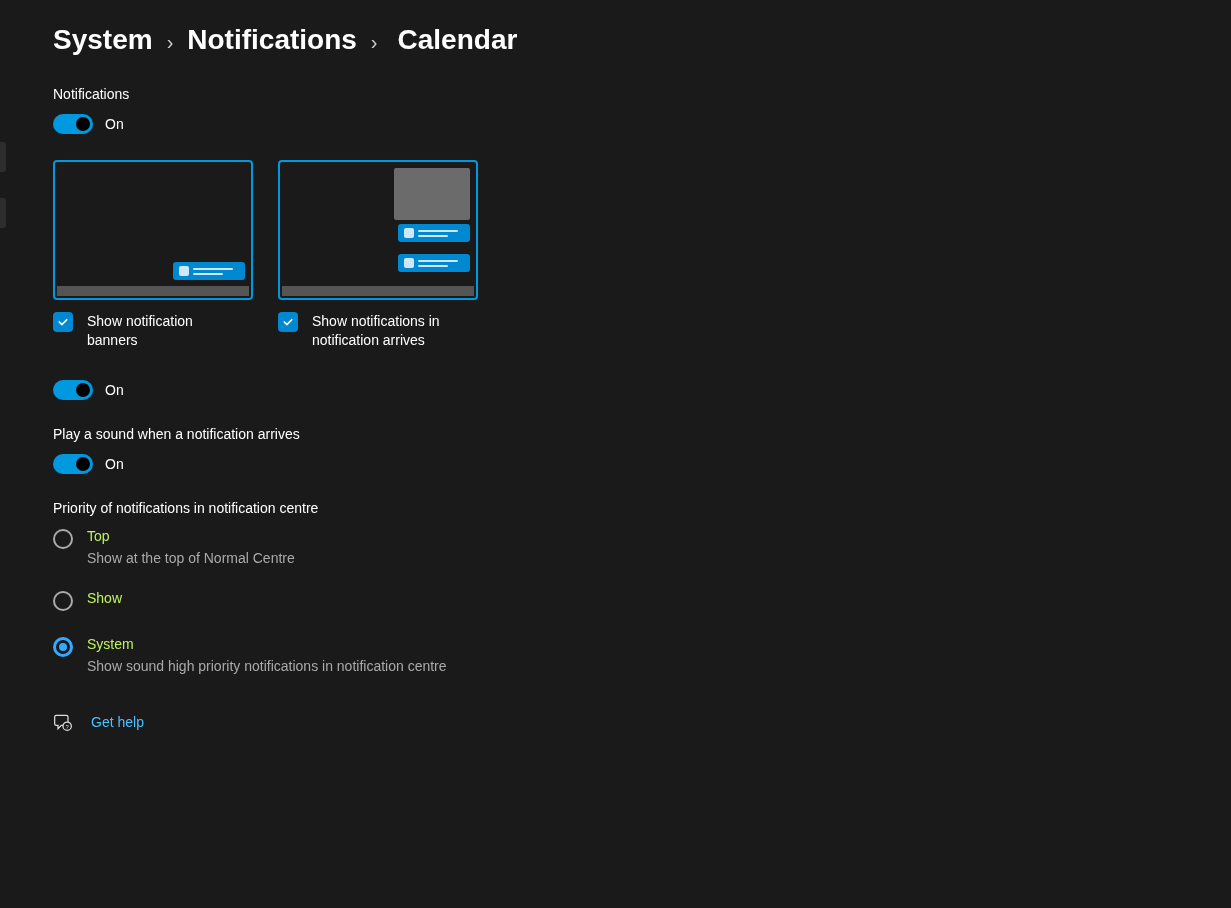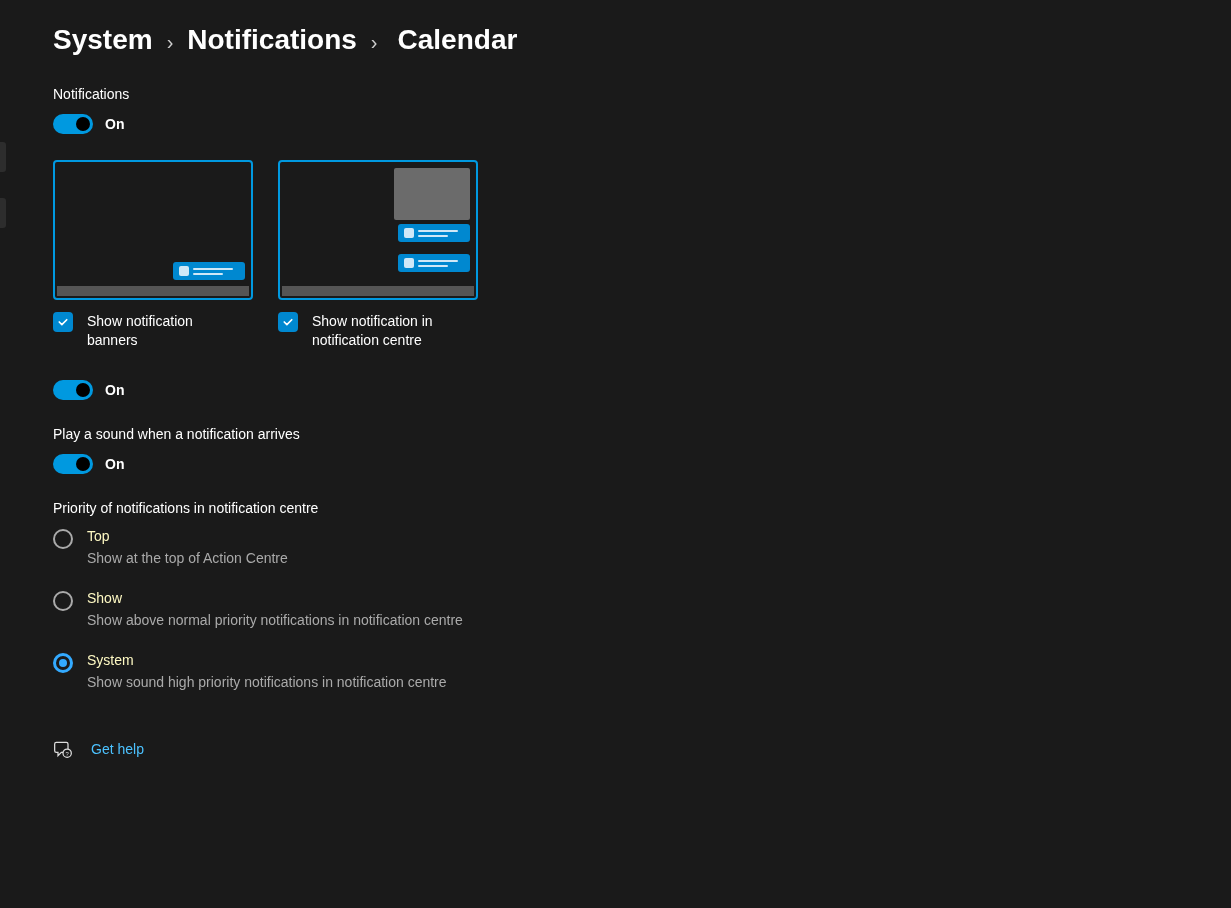--- a/index.html
+++ b/index.html
@@ -61,21 +61,21 @@
   }
   .toggle .knob {
     position: absolute;
     width: 14px;
     height: 14px;
     border-radius: 50%;
     background: #000;
     top: 3px;
     right: 3px;
   }
-  .toggle-label { font-size: 14px; color: #fff; font-weight: bold; }
+  .toggle-label { font-size: 14px; color: #fff; }
   .previews {
     display: flex;
     gap: 40px;
     margin-top: 10px;
     margin-bottom: 30px;
     align-items: flex-start;
   }
   .preview-column { width: 185px; }
   .preview-box {
     width: 200px;
@@ -155,27 +155,27 @@
   .radio.selected { border-color: #33aaff; border-width: 3px; }
   .radio.selected::after {
     content: "";
     position: absolute;
     width: 8px; height: 8px;
     background: #33aaff;
     border-radius: 50%;
     top: 50%; left: 50%;
     transform: translate(-50%, -50%);
   }
-  .radio-text .title { font-size: 14px; color: #fef9c3; margin-bottom: 6px; }
+  .radio-text .title { font-size: 14px; color: #bef264; margin-bottom: 6px; }
   .radio-text .desc { font-size: 14px; color: #aaa; }
   .help-row {
     display: flex;
     align-items: center;
     gap: 18px;
-    margin-top: 49px;
+    margin-top: 38px;
   }
   .help-icon {
     width: 20px; height: 20px;
     position: relative;
   }
   .help-link {
     color: #4cc2ff;
     font-size: 14px;
     cursor: pointer;
   }
@@ -255,21 +255,21 @@
             </div>
         </div>
         <div class="taskbar"></div>
       </div>
       <div class="check-row">
         <div class="checkbox">
           <svg viewBox="0 0 16 16">
               <path d="M3 8 L6.5 11.5 L13 5" stroke="#fff" stroke-width="2.2" fill="none" stroke-linecap="round" stroke-linejoin="round"></path>
             </svg>
         </div>
-        <div class="check-label" style="max-width:150px">Show notification in notification centre</div>
+        <div class="check-label" style="max-width:150px">Show notifications in notification arrives</div>
       </div>
     </div>
   </div>
 
   <div class="setting-block">
     <div class="toggle-row">
       <div class="toggle">
           <div class="knob"></div>
         </div>
       <div class="toggle-label">On</div>
@@ -286,28 +286,27 @@
     </div>
   </div>
 
   <div class="setting-block">
     <div class="section-label">Priority of notifications in notification centre</div>
     <div class="radio-group">
       <div class="radio-item">
         <div class="radio"></div>
         <div class="radio-text">
           <div class="title">Top</div>
-          <div class="desc">Show at the top of Action Centre</div>
+          <div class="desc">Show at the top of Normal Centre</div>
         </div>
       </div>
       <div class="radio-item">
         <div class="radio"></div>
         <div class="radio-text">
           <div class="title">Show</div>
-          <div class="desc">Show above normal priority notifications in notification centre</div>
         </div>
       </div>
       <div class="radio-item">
         <div class="radio selected"></div>
         <div class="radio-text">
           <div class="title">System</div>
           <div class="desc">Show sound high priority notifications in notification centre</div>
         </div>
       </div>
     </div>

